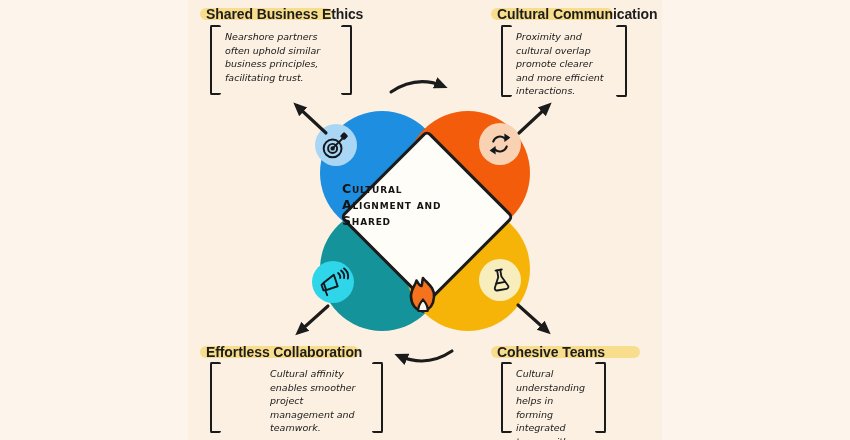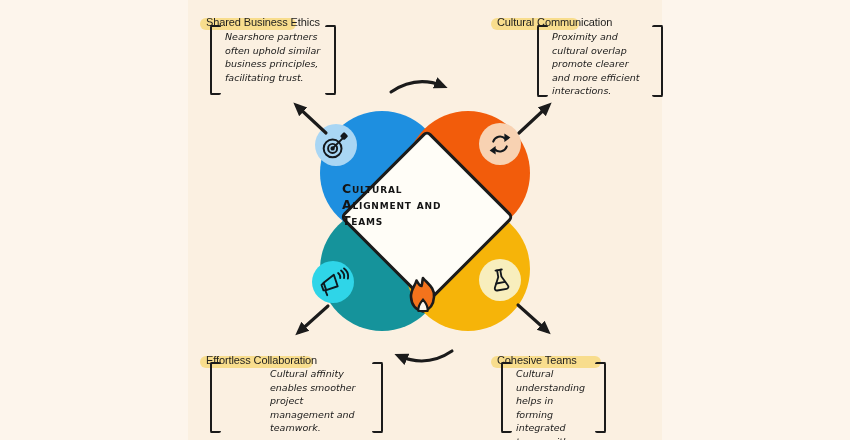--- a/index.html
+++ b/index.html
@@ -32,59 +32,59 @@
   .badge.tr{left:479px; top:123px; background:var(--badge-peach,#f8d2b2);}
   .badge.bl{left:312px; top:261px; background:var(--badge-cyan,#2fd5e8);}
   .badge.br{left:479px; top:259px; background:var(--badge-yellow,#f8eebd);}
   .badge svg{display:block;}
 
   .flame{position:absolute; left:401px; top:274px; z-index:6;}
 
   .overlay{position:absolute; left:0; top:0; z-index:7; pointer-events:none;}
 
   
-  .heading{position:absolute; font-size:11px; font-weight:400; color:#1d1d1d;
-           letter-spacing:-0.1px; white-space:nowrap; z-index:8;margin-top:10px;}
+  .heading{position:absolute; font-size:14px; font-weight:700; color:#1d1d1d;
+           letter-spacing:-0.1px; white-space:nowrap; z-index:8;}
   .heading .txt{position:relative; z-index:1;}
   .heading .pill{position:absolute; top:2px; left:-6px; height:12px;
            background:var(--highlight,#f8dd8d); border-radius:8px; z-index:0;}
   .heading.h-tl{left:206px; top:6px;}  .heading.h-tl .pill{width:84%;}
   .heading.h-tr{left:497px; top:6px;}  .heading.h-tr .pill{width:76%;}
   .heading.h-bl{left:206px; top:344px;} .heading.h-bl .pill{width:102%;}
   .heading.h-br{left:497px; top:344px;} .heading.h-br .pill{width:138%;}
 
   .bbox{position:absolute; z-index:8;}
   .bbox::before,.bbox::after{content:""; position:absolute; top:0; bottom:0; width:9px;
         border:2.6px solid var(--ink,#1b1b1b); border-radius:2px;}
   .bbox::before{left:0; border-right:none;}
   .bbox::after{right:0; border-left:none;}
   .bbox .body{margin:5px 15px 0 15px; font-family:"DejaVu Sans", sans-serif;
         font-style:italic; font-size:9.5px; line-height:13.5px; color:#191919;}
-  .bbox.b-tl{left:210px; top:25px; width:126px; height:70px;}
-  .bbox.b-tr{left:501px; top:25px; width:126px; height:72px;margin-left:36px;}
+  .bbox.b-tl{left:210px; top:25px; width:142px; height:70px;}
+  .bbox.b-tr{left:501px; top:25px; width:126px; height:72px;}
   .bbox.b-bl{left:210px; top:362px; width:128px; height:71px;padding-left:45px;}
   .bbox.b-br{left:501px; top:362px; width:105px; height:71px;}
 </style>
 </head>
 <body>
 
 <div class="stage">
   <div class="side left"></div>
   <div class="side right"></div>
 
   <div class="vc blue"></div>
   <div class="vc orange"></div>
   <div class="vc teal"></div>
   <div class="vc yellow"></div>
 
   <div class="diamond"></div>
   <div class="center-title">
     <div>Cultural</div>
     <div>Alignment and</div>
-    <div>Teams</div>
+    <div>Shared</div>
   </div>
 
   <div class="badge tl">
     <svg width="34" height="34" viewBox="0 0 40 40">
       <g stroke="#14181c" stroke-width="2.3" fill="none" stroke-linecap="round">
         <circle cx="16" cy="24" r="10.5"></circle>
         <circle cx="16" cy="24" r="5.3"></circle>
         <circle cx="16" cy="24" r="1.4" fill="#14181c"></circle>
         <line x1="16" y1="24" x2="29" y2="11"></line>
       </g>

